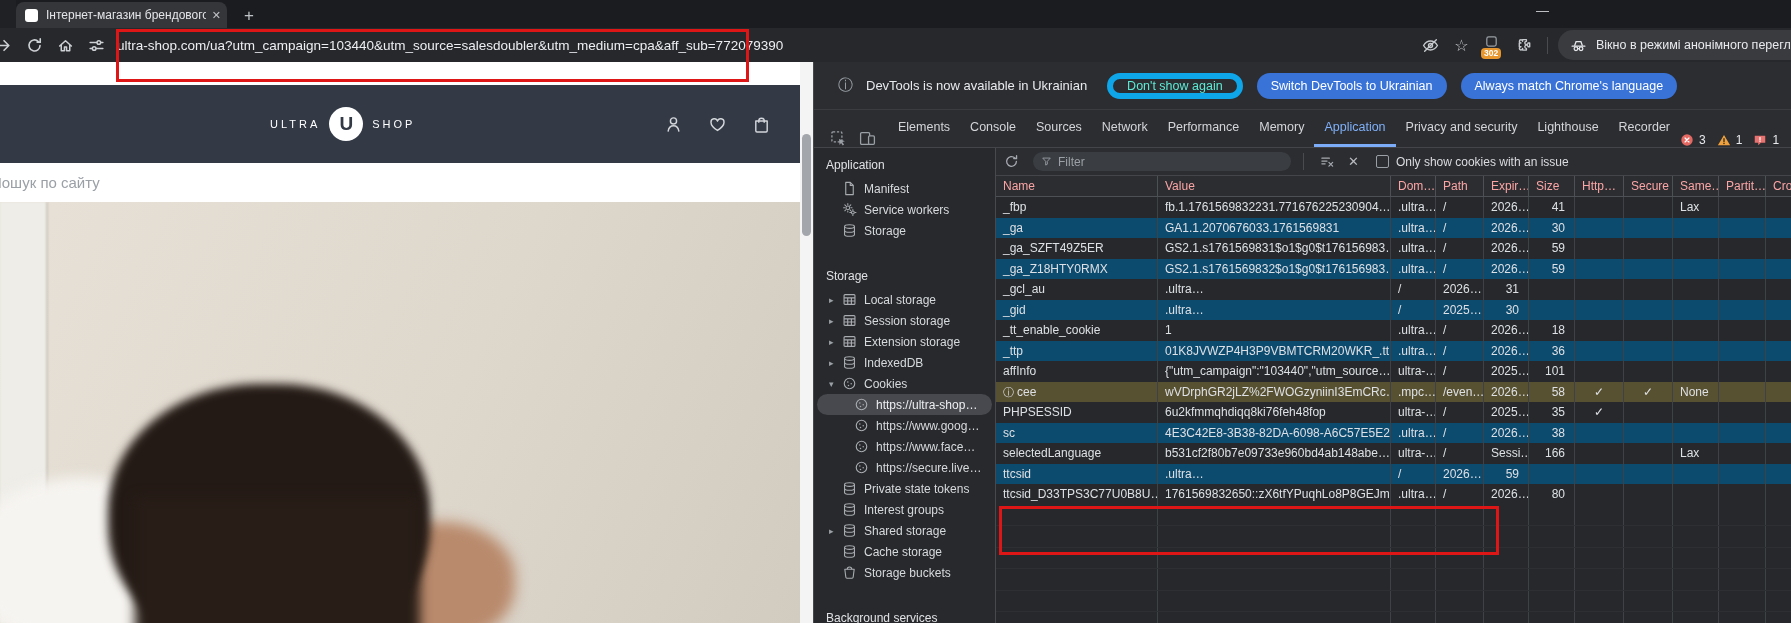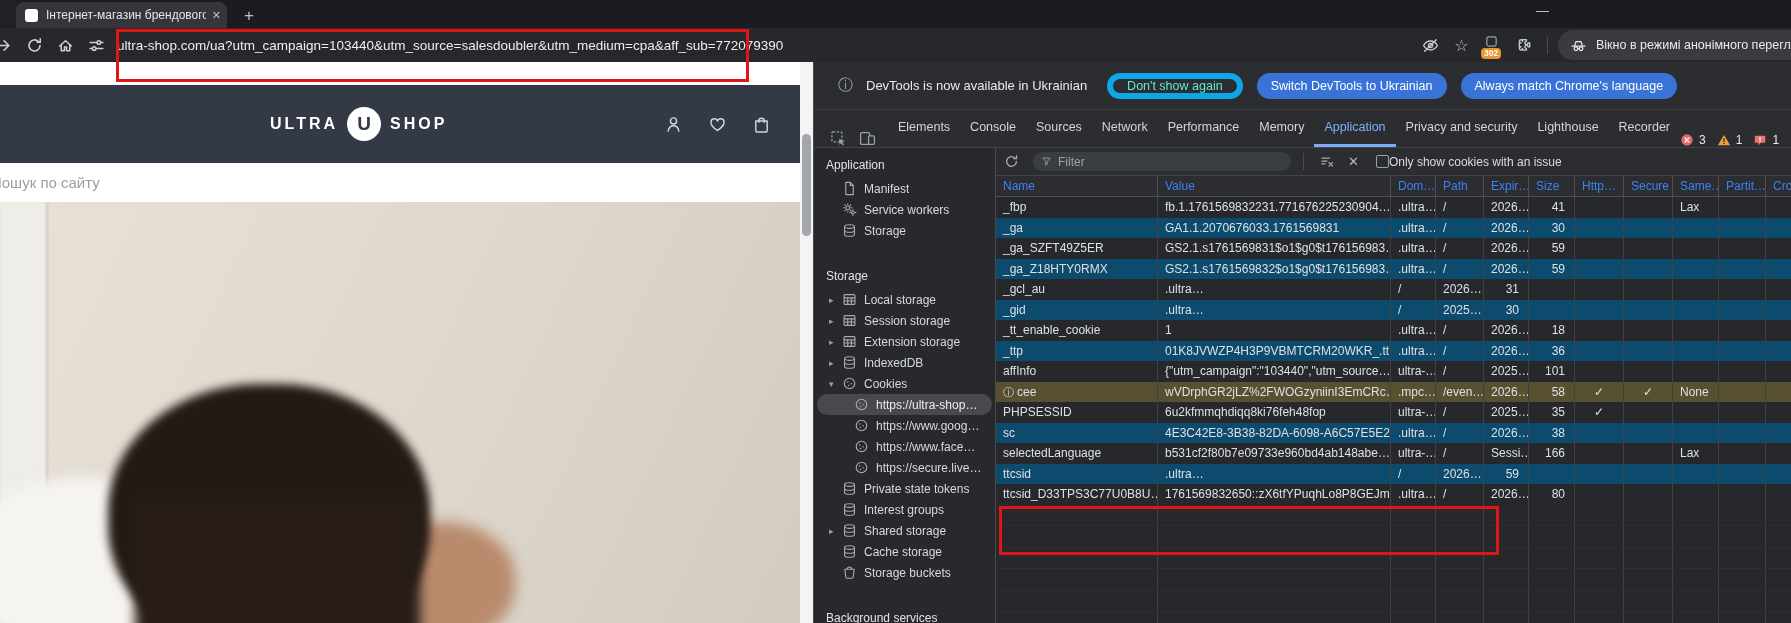--- a/index.html
+++ b/index.html
@@ -33,21 +33,21 @@
   .vsep{width:1px;height:17px;background:#4a4b4f;margin-right:10px}
   #incog-pill{width:233px;height:30px;background:#3a3b3f;border-radius:15px 0 0 15px;
               display:flex;align-items:center;padding-left:12px;box-sizing:border-box;overflow:hidden}
   #incog-ico{width:17px;height:17px;color:#e4e6e9;margin-right:9px}
   #incog-label{font-size:12.5px;color:#e8eaed;white-space:nowrap}
 
   
   #webpage{left:0;top:62px;width:800px;height:561px;background:#fff;overflow:hidden}
   #shop-header{left:0;top:23px;width:800px;height:78px;background:#333a46}
   #logo{left:270px;top:0;height:78px;display:flex;align-items:center;gap:9px}
-  .logo-word{color:#fff;font-weight:bold;font-size:16px;letter-spacing:3px}
+  .logo-word{color:#fff;font-weight:normal;font-size:11px;letter-spacing:3px}
   #logo-mark{width:34px;height:34px;background:#fff;border-radius:50%;display:flex;align-items:center;
              justify-content:center;color:#333a46;font-weight:bold;font-size:19px}
   #shop-icons{left:664px;top:0;height:78px;display:flex;align-items:center;gap:25px}
   .shopico{width:19px;height:19px;color:#d3d6da}
   #search-row{left:0;top:101px;width:800px;height:39px;background:#fff;border-bottom:1px solid #e4e4e4;
               display:flex;align-items:center;overflow:hidden}
   #search-ph{font-size:15px;color:#9aa0a6;margin-left:-9px;white-space:nowrap}
   #photo{left:0;top:140px;width:800px;height:421px;overflow:hidden;
          background:linear-gradient(115deg,#e7e1d7 0%,#ded7cc 55%,#d2cbbf 100%)}
   .ph{position:absolute;filter:blur(7px)}
@@ -101,25 +101,25 @@
   #dt-toolbar{height:28px;flex:none;background:#2c2d31;border-bottom:1px solid #43454a;
               display:flex;align-items:center;padding-left:8px;box-sizing:border-box}
   #refresh-ico{width:15px;height:15px;color:#a6aab0}
   #filter-pill{margin-left:14px;width:258px;height:19px;border-radius:10px;background:#3a3d42;
                display:flex;align-items:center;padding-left:8px;box-sizing:border-box}
   #funnel-ico{width:11px;height:11px;color:#9aa0a6;margin-right:6px}
   #filter-ph{font-size:12px;color:#9aa0a6}
   #clear-ico{width:15px;height:15px;color:#a6aab0;margin-left:16px}
   #x-ico{font-size:13px;color:#b8bbc0;margin-left:13px}
   #issue-cb{width:11px;height:11px;border:1.4px solid #9aa0a6;border-radius:2px;margin-left:17px}
-  #issue-cb-label{font-size:12px;color:#dadce0;white-space:nowrap}
+  #issue-cb-label{font-size:12px;color:#dadce0;margin-left:7px;white-space:nowrap}
 
   #cookie-table{flex:1;overflow:hidden}
   .hrow,.crow{display:grid;grid-template-columns:162px 233px 45px 48px 45px 46px 49px 49px 46px 47px minmax(0,1fr)}
-  .hcell{height:21px;line-height:21px;padding-left:7px;font-size:12px;color:#3b82f6;background:#2b2d31;
+  .hcell{height:21px;line-height:21px;padding-left:7px;font-size:12px;color:#fca5a5;background:#2b2d31;
          border-right:1px solid #4d5055;border-bottom:1px solid #4d5055;white-space:nowrap;overflow:hidden;box-sizing:border-box}
   .cell{height:20.5px;line-height:20.5px;padding-left:7px;font-size:12px;color:#dde0e4;
         border-right:1px solid #3e4145;white-space:nowrap;overflow:hidden;box-sizing:border-box}
   .crow.odd{background:#26282b}
   .crow.even{background:#0c4a6e}
   .crow.hl{background:#575031}
   .crow.filler{background:#26282b;border-bottom:1px solid #2d2f33;box-sizing:border-box}
   .f-size{text-align:right;padding-right:9px;padding-left:0}
   .f-http,.f-secure{text-align:center;padding-left:0}
   .warn-i{color:#d6d9dd;font-size:11px;margin-right:3px}

